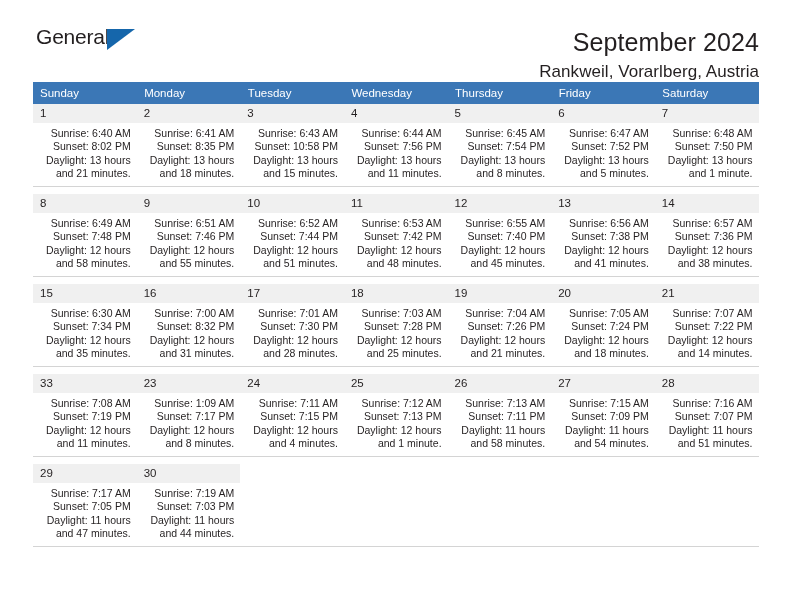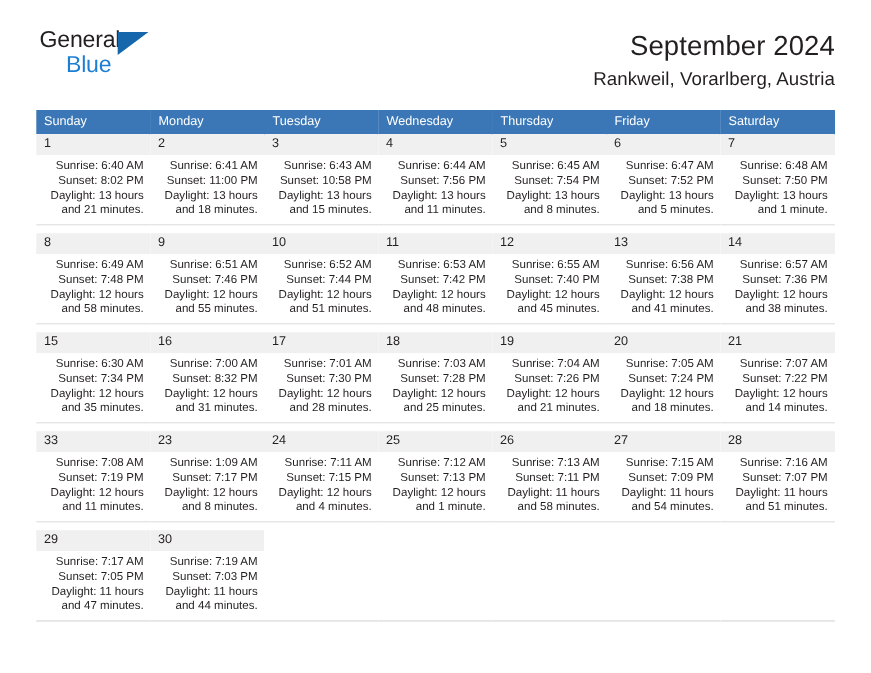--- a/index.html
+++ b/index.html
@@ -78,21 +78,21 @@
     line-height: 20px;
     padding-top: 5px;
     letter-spacing: 0.05px;
   }
 
   
   .calendar {
     width: 726px;
     border-collapse: collapse;
     table-layout: fixed;
-    margin-top: 28px;
+    margin-top: 10px;
   }
   .calendar th {
     background: #3b77b6;
     color: #ffffff;
     font-weight: normal;
     font-size: 11.5px;
     text-align: left;
     padding: 5px 0 5px 7px;
     height: 12px;
     border-right: 1px solid #3b77b6;
@@ -141,21 +141,20 @@
 </head>
 <body>
 
 <div class="page">
 
   <div class="topbar">
 
     <div class="brand">
       <span class="brand-general">General</span>
       <span class="brand-triangle"></span>
-      <span class="brand-blue">Blue</span>
     </div>
 
     <div class="titles">
       <div class="cal-title">September 2024</div>
       <div class="cal-subtitle">Rankweil, Vorarlberg, Austria</div>
     </div>
 
   </div>
 
   <table class="calendar">
@@ -181,21 +180,21 @@
                 <div>Daylight: 13 hours</div>
                 <div>and 21 minutes.</div>
               </div>
             </div>
           </td>
           <td>
             <div class="daycell filled">
               <div class="daynum">2</div>
               <div class="dayinfo">
                 <div>Sunrise: 6:41 AM</div>
-                <div>Sunset: 11:00 PM</div>
+                <div>Sunset: 8:35 PM</div>
                 <div>Daylight: 13 hours</div>
                 <div>and 18 minutes.</div>
               </div>
             </div>
           </td>
           <td>
             <div class="daycell filled">
               <div class="daynum">3</div>
               <div class="dayinfo">
                 <div>Sunrise: 6:43 AM</div>

